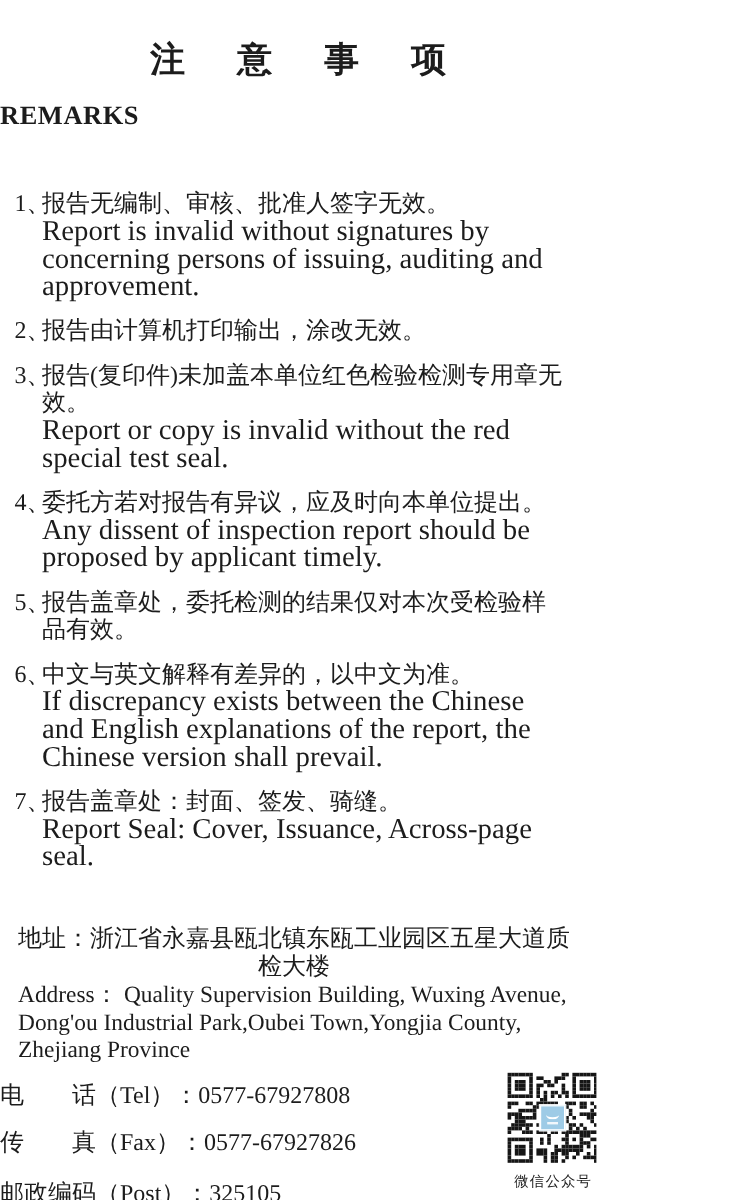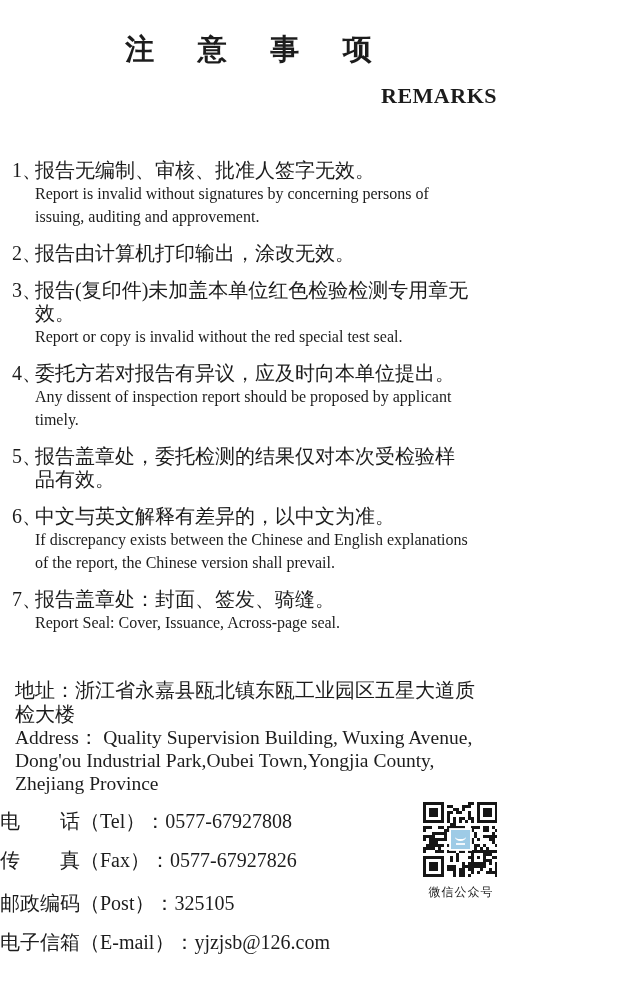--- a/index.html
+++ b/index.html
@@ -15,21 +15,21 @@
     margin:30px 0 0;
     text-align:center;
     font-size:29px;
     font-weight:bold;
     letter-spacing:1.5em;
     padding-left:1.5em;      
     white-space:nowrap;
   }
   .title-en{
     margin:13px 0 0;
-    text-align:right;
+    text-align:left;
     font-size:22px;
     font-weight:bold;
     letter-spacing:0.5px;
   }
   .remarks{
     margin-top:50px;
     padding:0 28px 0 12px;
   }
   .item{
     display:flex;
@@ -37,26 +37,26 @@
   }
   .item .num{
     flex:none;
     width:23px;
     font-size:20px;
     line-height:23px;
     white-space:nowrap;
   }
   .item .itxt{flex:1;}
   .zh-line{font-size:20px;line-height:23px;}
-  .en-line{font-size:16px;line-height:23px;}
+  .en-line{font-size:24px;line-height:23px;}
   .address{
     margin-top:44px;
     padding:0 22px 0 15px;
   }
-  .address .zh-line{line-height:24px;}
+  .address .zh-line{line-height:24px;text-align:center;}
   .address .en-line{font-size:19.5px;line-height:23px;}
   .footer{
     position:relative;
     margin-top:14px;
   }
   .contact-row{
     font-size:20px;
     line-height:24px;
     margin-bottom:15px;
     white-space:nowrap;

